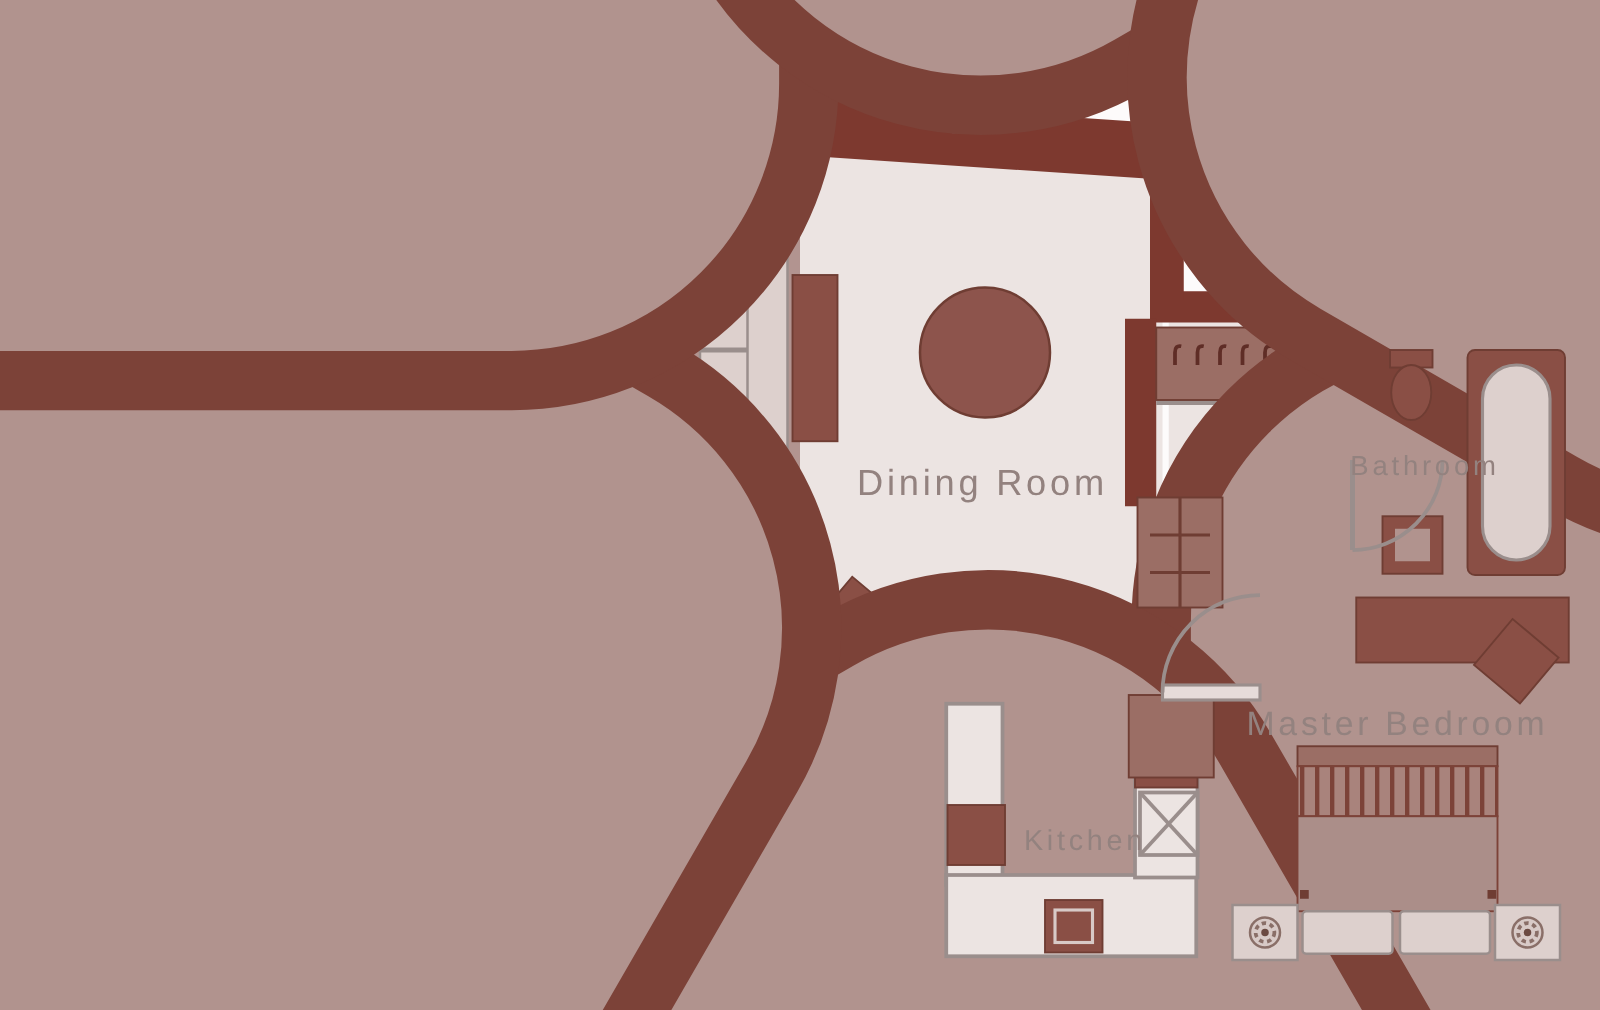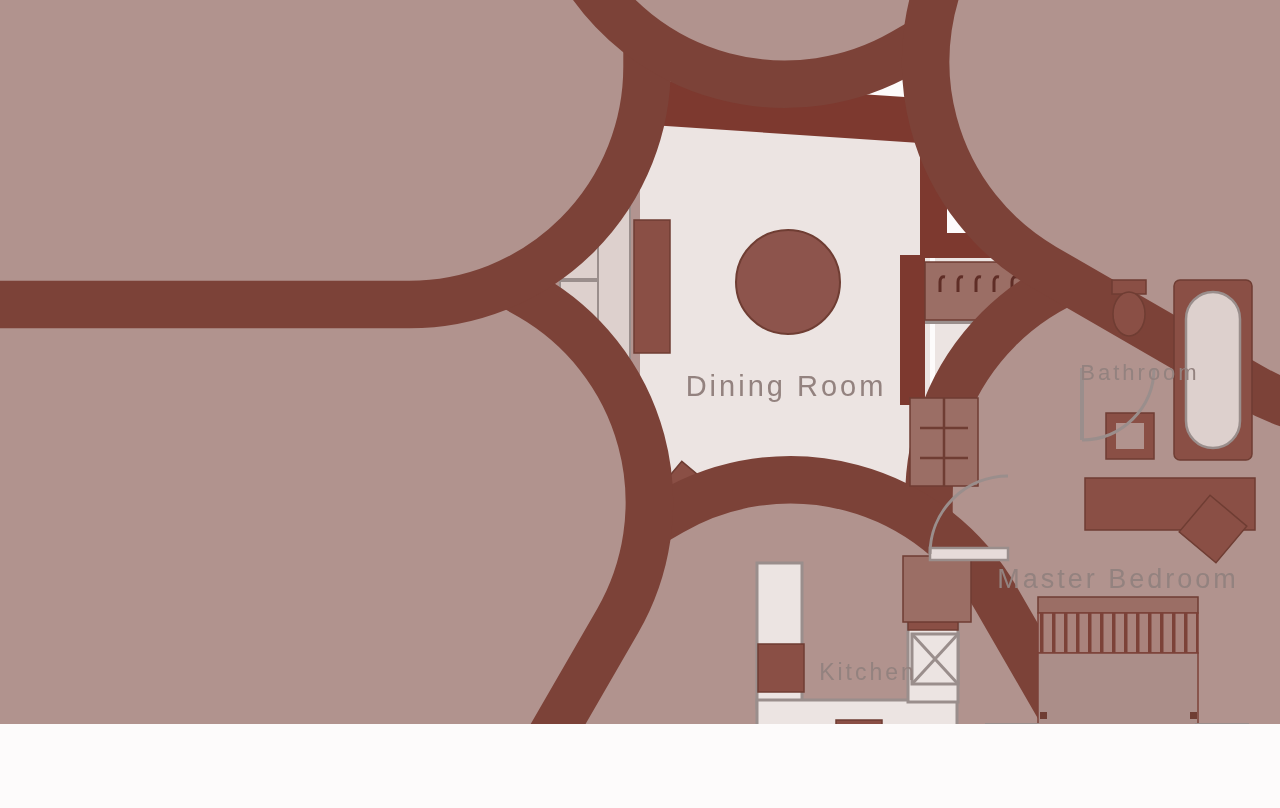--- a/index.html
+++ b/index.html
@@ -1,16 +1,16 @@
 <!DOCTYPE html>
 <html style="--c-bg: #fdfbfb; --c-wall: #7d392f; --c-floor: #ece4e2; --c-rug: #b29490; --c-furn-dark: #8a4f45; --c-furn-mid: #9b6e65; --c-furn-light: #ddd0cd; --c-table: #8d544c; --c-chair: #b1938e; --c-outline: #9a8e8c; --c-outline-dark: #6f3d33; --c-label: #93827f; --c-label-dark: #7b6862; --c-hook: #5f2d26;"><head>
 <meta charset="utf-8">
 <style>
   html,body{margin:0;padding:0;background:var(--c-bg,#fdfbfb);}
-  .stage{position:relative;width:1280px;height:724px;overflow:hidden;background:var(--c-bg,#fdfbfb);}
+  .stage{position:relative;width:1280px;height:808px;overflow:hidden;background:var(--c-bg,#fdfbfb);}
   svg{display:block}
   .wall{fill:var(--c-wall,#7d392f);}
   .floor{fill:var(--c-floor,#ece4e2);}
   .rug{fill:var(--c-rug,#b29490);}
   .furn-dark{fill:var(--c-furn-dark,#8a4f45);stroke:var(--c-outline-dark,#6f3d33);stroke-width:1.5;}
   .furn-mid{fill:var(--c-furn-mid,#9b6e65);stroke:var(--c-outline-dark,#6f3d33);stroke-width:1.5;}
   .furn-light{fill:var(--c-furn-light,#ddd0cd);stroke:var(--c-outline,#9a8e8c);stroke-width:2;}
   .counter{fill:var(--c-floor,#ece4e2);stroke:var(--c-outline,#9a8e8c);stroke-width:3;}
   .thinline{stroke:var(--c-outline,#9a8e8c);stroke-width:4;fill:none;}
   .arc{stroke:var(--c-outline,#9a8e8c);stroke-width:3;fill:none;}

